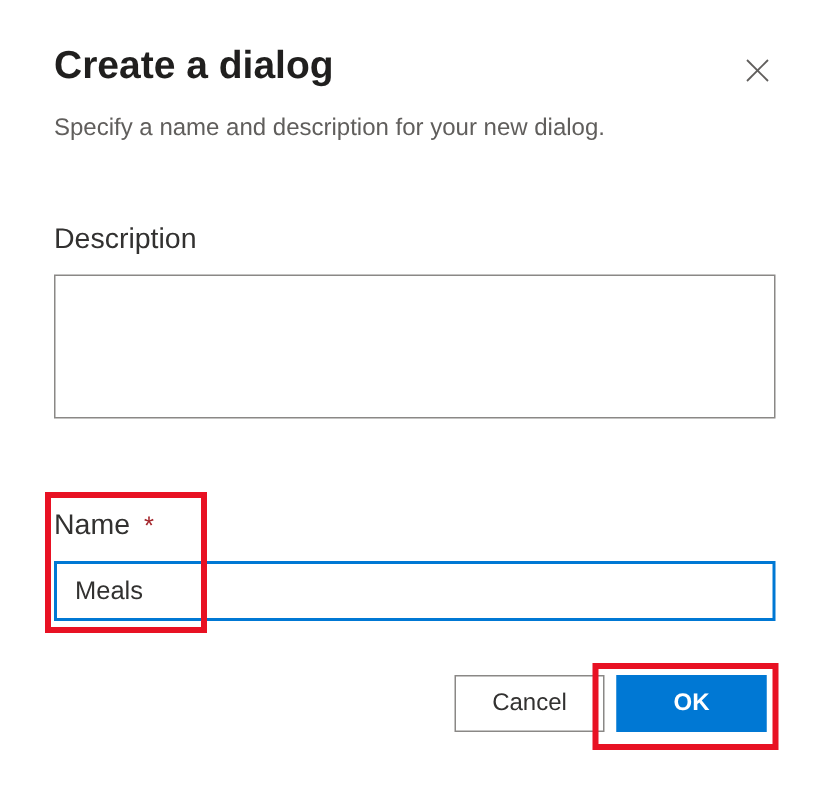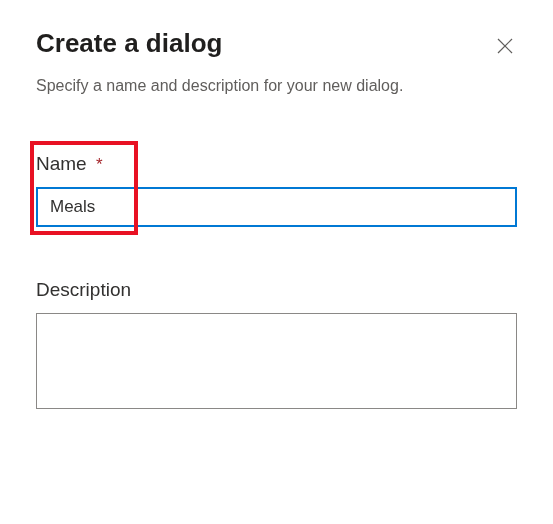--- a/index.html
+++ b/index.html
@@ -10,21 +10,21 @@
       height: 524px;
       position: relative;
       color: #323130;
     }
     .dialog {
       padding: 28px 36px 36px 36px;
     }
     .header {
       display: flex;
       justify-content: space-between;
-      align-items: flex-start;
+      align-items: center;
     }
     .title {
       font-size: 26px;
       font-weight: 700;
       color: #201f1e;
     }
     .close-btn {
       width: 24px;
       height: 24px;
       cursor: pointer;
@@ -130,28 +130,33 @@
     <div class="close-btn">
       <svg viewBox="0 0 16 16">
         <line x1="1" y1="1" x2="15" y2="15"></line>
         <line x1="15" y1="1" x2="1" y2="15"></line>
       </svg>
     </div>
   </div>
 
   <p class="subtitle">Specify a name and description for your new dialog.</p>
 
+  <div class="field-group desc-group">
+    <label class="field-label">Description</label>
+    <textarea class="textarea-input" style=""></textarea>
+  </div>
+
   <div class="field-group name-group">
     <div class="highlight-name"></div>
     <label class="field-label">
       <span>Name</span>
       <span class="req">*</span>
     </label>
     <input type="text" class="text-input" value="Meals" style="">
   </div>
 
-  <div class="field-group desc-group">
-    <label class="field-label">Description</label>
-    <textarea class="textarea-input" style=""></textarea>
+  <div class="footer">
+    <div class="highlight-ok"></div>
+    <button class="btn btn-secondary">Cancel</button>
+    <button class="btn btn-primary">OK</button>
   </div>
-
 
 </div>
 
 </body></html>

